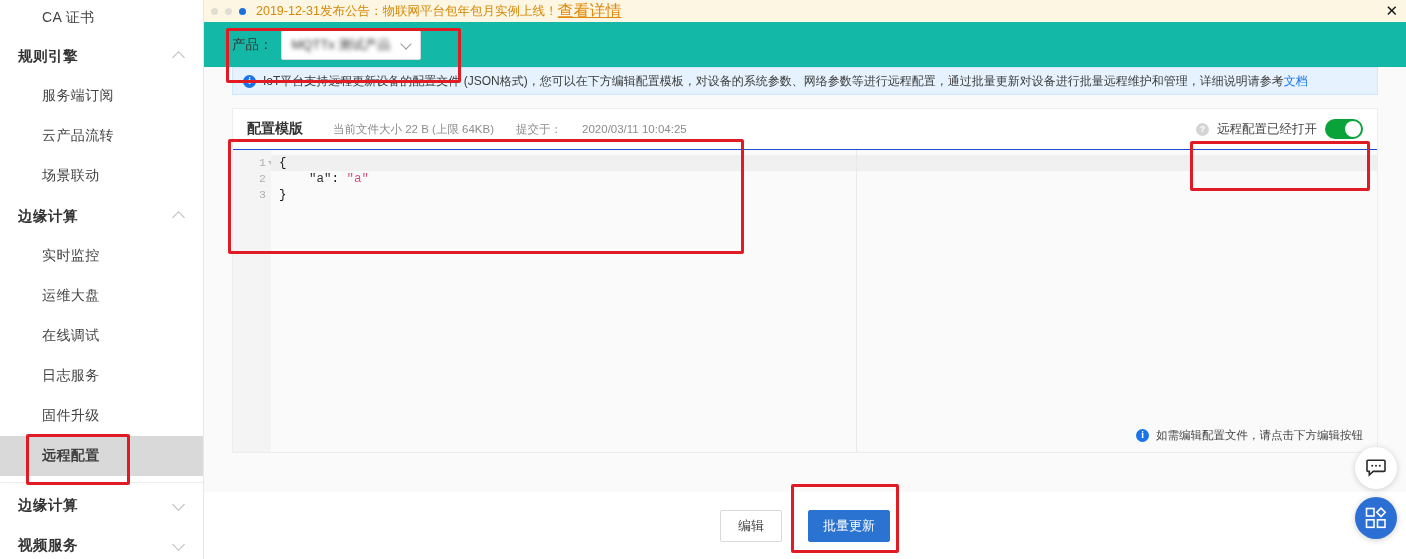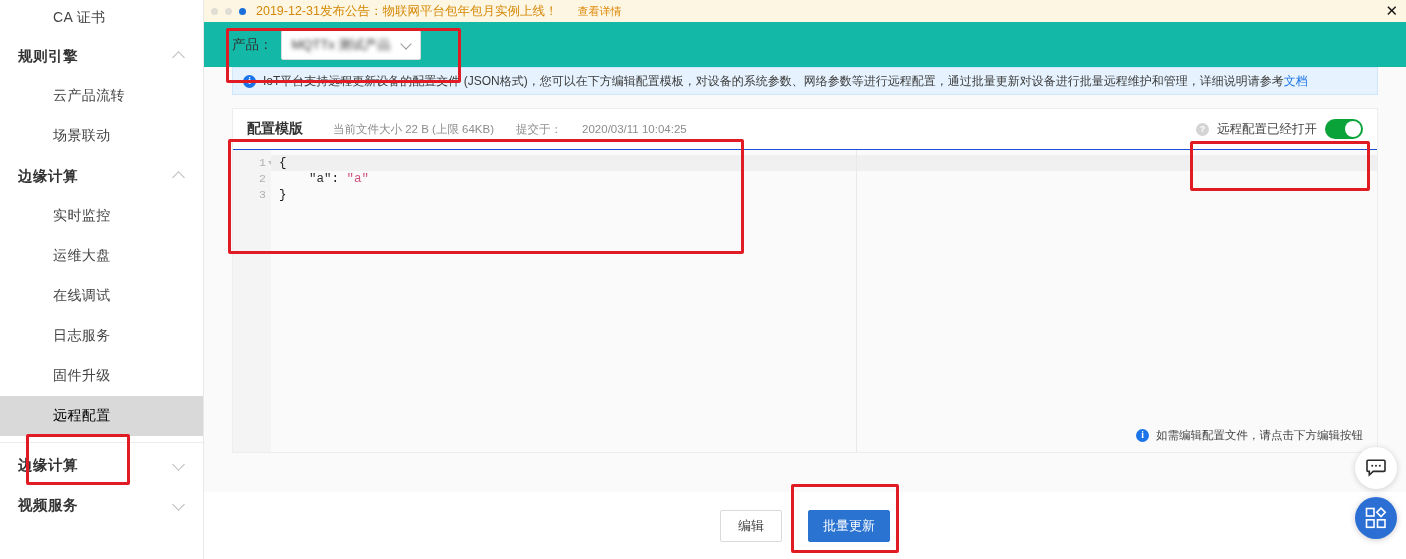--- a/index.html
+++ b/index.html
@@ -22,26 +22,26 @@
     overflow: hidden;
   }
   .nav-group-title {
     display: flex; align-items: center; justify-content: space-between;
     height: 40px; padding: 0 18px 0 18px;
     font-size: 14.5px; color: #333333; font-weight: 600;
     letter-spacing: .5px;
   }
   .nav-item {
     display: flex; align-items: center;
-    height: 40px; padding-left: 53px;
+    height: 40px; padding-left: 42px;
     font-size: 14px; color: #444444;
     letter-spacing: .4px;
   }
   .nav-item.top-partial { height: 36px; align-items: center; }
-  .nav-item.active { background: #d9d9d9; color: #000000; }
+  .nav-item.active { background: #d9d9d9; color: #404040; font-weight: bold; }
   .chev {
     width: 12px; height: 12px; position: relative; opacity: .45;
   }
   .chev:before {
     content: ""; position: absolute; left: 1px; top: 3px;
     width: 8px; height: 8px;
     border-left: 1.4px solid #666; border-bottom: 1.4px solid #666;
   }
   .chev.up:before { transform: rotate(135deg); }
   .chev.down:before { transform: rotate(-45deg); top: 1px; }
@@ -61,22 +61,22 @@
     padding-left: 7px;
     position: relative;
   }
   .dots { display: flex; align-items: center; gap: 7px; margin-right: 10px; }
   .dot { width: 7px; height: 7px; border-radius: 50%; background: #e0ddd4; }
   .dot.active { background: #1a6fdb; }
   .banner-text {
     font-size: 12.5px; color: #d48806; white-space: nowrap;
   }
   .banner-link {
-    font-size: 11px; color: #e08a0b; 
-    margin-left: 20px; cursor: pointer;
+    font-size: 16px; color: #e08a0b; text-decoration: underline;
+    margin-left: 0; cursor: pointer;
   }
   .banner-close {
     position: absolute; right: 8px; top: 50%; transform: translateY(-50%);
     font-size: 15px; line-height: 1; color: #111; cursor: pointer;
     font-family: "DejaVu Sans", sans-serif;
   }
 
   
   .selector-row {
     height: 45px; background: #14b8a6;
@@ -261,20 +261,23 @@
 <div class="app">
 
   <nav class="sidebar">
     <div id="sidebar-list">
         <div class="nav-item top-partial">
           <span>CA 证书</span>
         </div>
         <div class="nav-group-title">
           <span>规则引擎</span>
           <span class="chev up"></span>
+        </div>
+        <div class="nav-item">
+          <span>服务端订阅</span>
         </div>
         <div class="nav-item">
           <span>云产品流转</span>
         </div>
         <div class="nav-item">
           <span>场景联动</span>
         </div>
         <div class="nav-group-title">
           <span>边缘计算</span>
           <span class="chev up"></span>

